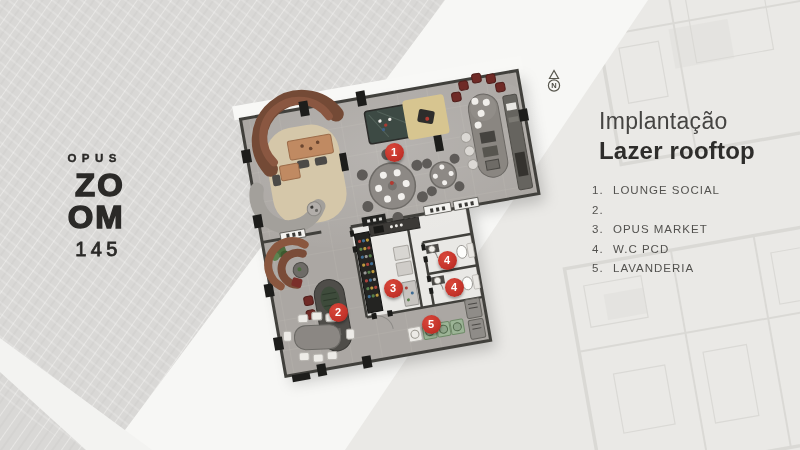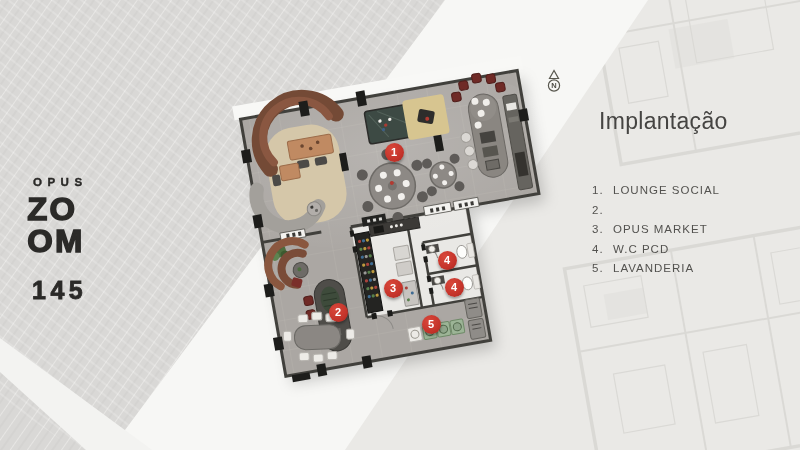--- a/index.html
+++ b/index.html
@@ -5,24 +5,24 @@
   :root{
     --marker-red:#c5342b; --logo-ink:#2b2a28; --heading-ink:#2e2d2b;
     --kicker-ink:#454442; --legend-ink:#53524f; --floor-gray:#aba7a3;
     --wall-ink:#41403c; --band-white:#f7f7f5; --bg-left:#d9d8d6; --bg-right:#eae9e6;
   }
   *{margin:0;padding:0;box-sizing:border-box}
   html,body{width:800px;height:450px;overflow:hidden}
   body{position:relative;background:var(--bg-right);font-family:"Liberation Sans",sans-serif}
   .scene{position:absolute;inset:0}
   
-  .logo{position:absolute;left:28px;top:176px;width:94px;text-align:left;color:var(--logo-ink)}
+  .logo{position:absolute;left:28px;top:152px;width:94px;text-align:right;color:var(--logo-ink)}
   .logo-brand{font-size:11.5px;font-weight:700;letter-spacing:5.5px;padding-left:5px;-webkit-text-stroke:.4px var(--logo-ink)}
   .logo-big{font-size:31px;font-weight:700;line-height:33px;letter-spacing:2px;padding-left:2px;margin-top:5px;-webkit-text-stroke:1.4px var(--logo-ink);transform:scaleX(1.06)}
-  .logo-num{font-size:25px;font-weight:700;letter-spacing:4.5px;padding-left:4px;margin-top:18px;-webkit-text-stroke:.8px var(--logo-ink)}
+  .logo-num{font-size:20px;font-weight:400;letter-spacing:4.5px;padding-left:4px;margin-top:4px;-webkit-text-stroke:.8px var(--logo-ink)}
   
   .heading{position:absolute;left:599px;top:108px;color:var(--heading-ink)}
   .kicker{font-size:23px;font-weight:400;color:var(--kicker-ink);letter-spacing:.3px}
   .title{font-size:24px;font-weight:700;margin-top:2px;letter-spacing:.2px}
   .legend{position:absolute;left:592px;top:184px;list-style:none}
   .legend li{display:flex;margin-bottom:7.5px;font-size:11.5px;letter-spacing:1px;color:var(--legend-ink);line-height:12px}
   .legend .num{width:21px;flex:0 0 21px}
   
   .marker{position:absolute;width:19px;height:19px;border-radius:50%;
     background:radial-gradient(circle at 35% 30%, #d8473a 0%, var(--marker-red) 60%, #a8261e 100%);
@@ -374,20 +374,21 @@
 
 <div class="logo">
   <div class="logo-brand">OPUS</div>
   <div class="logo-big">ZO</div>
   <div class="logo-big" style="margin-top:-1px">OM</div>
   <div class="logo-num">145</div>
 </div>
 
 <div class="heading">
   <div class="kicker">Implantação</div>
+  <div class="title">Lazer rooftop</div>
 </div>
 <ul class="legend">
   <li>
       <span class="num">1.</span>
       <span>LOUNGE SOCIAL</span>
     </li>
   <li>
       <span class="num">2.</span>
     </li>
   <li>

